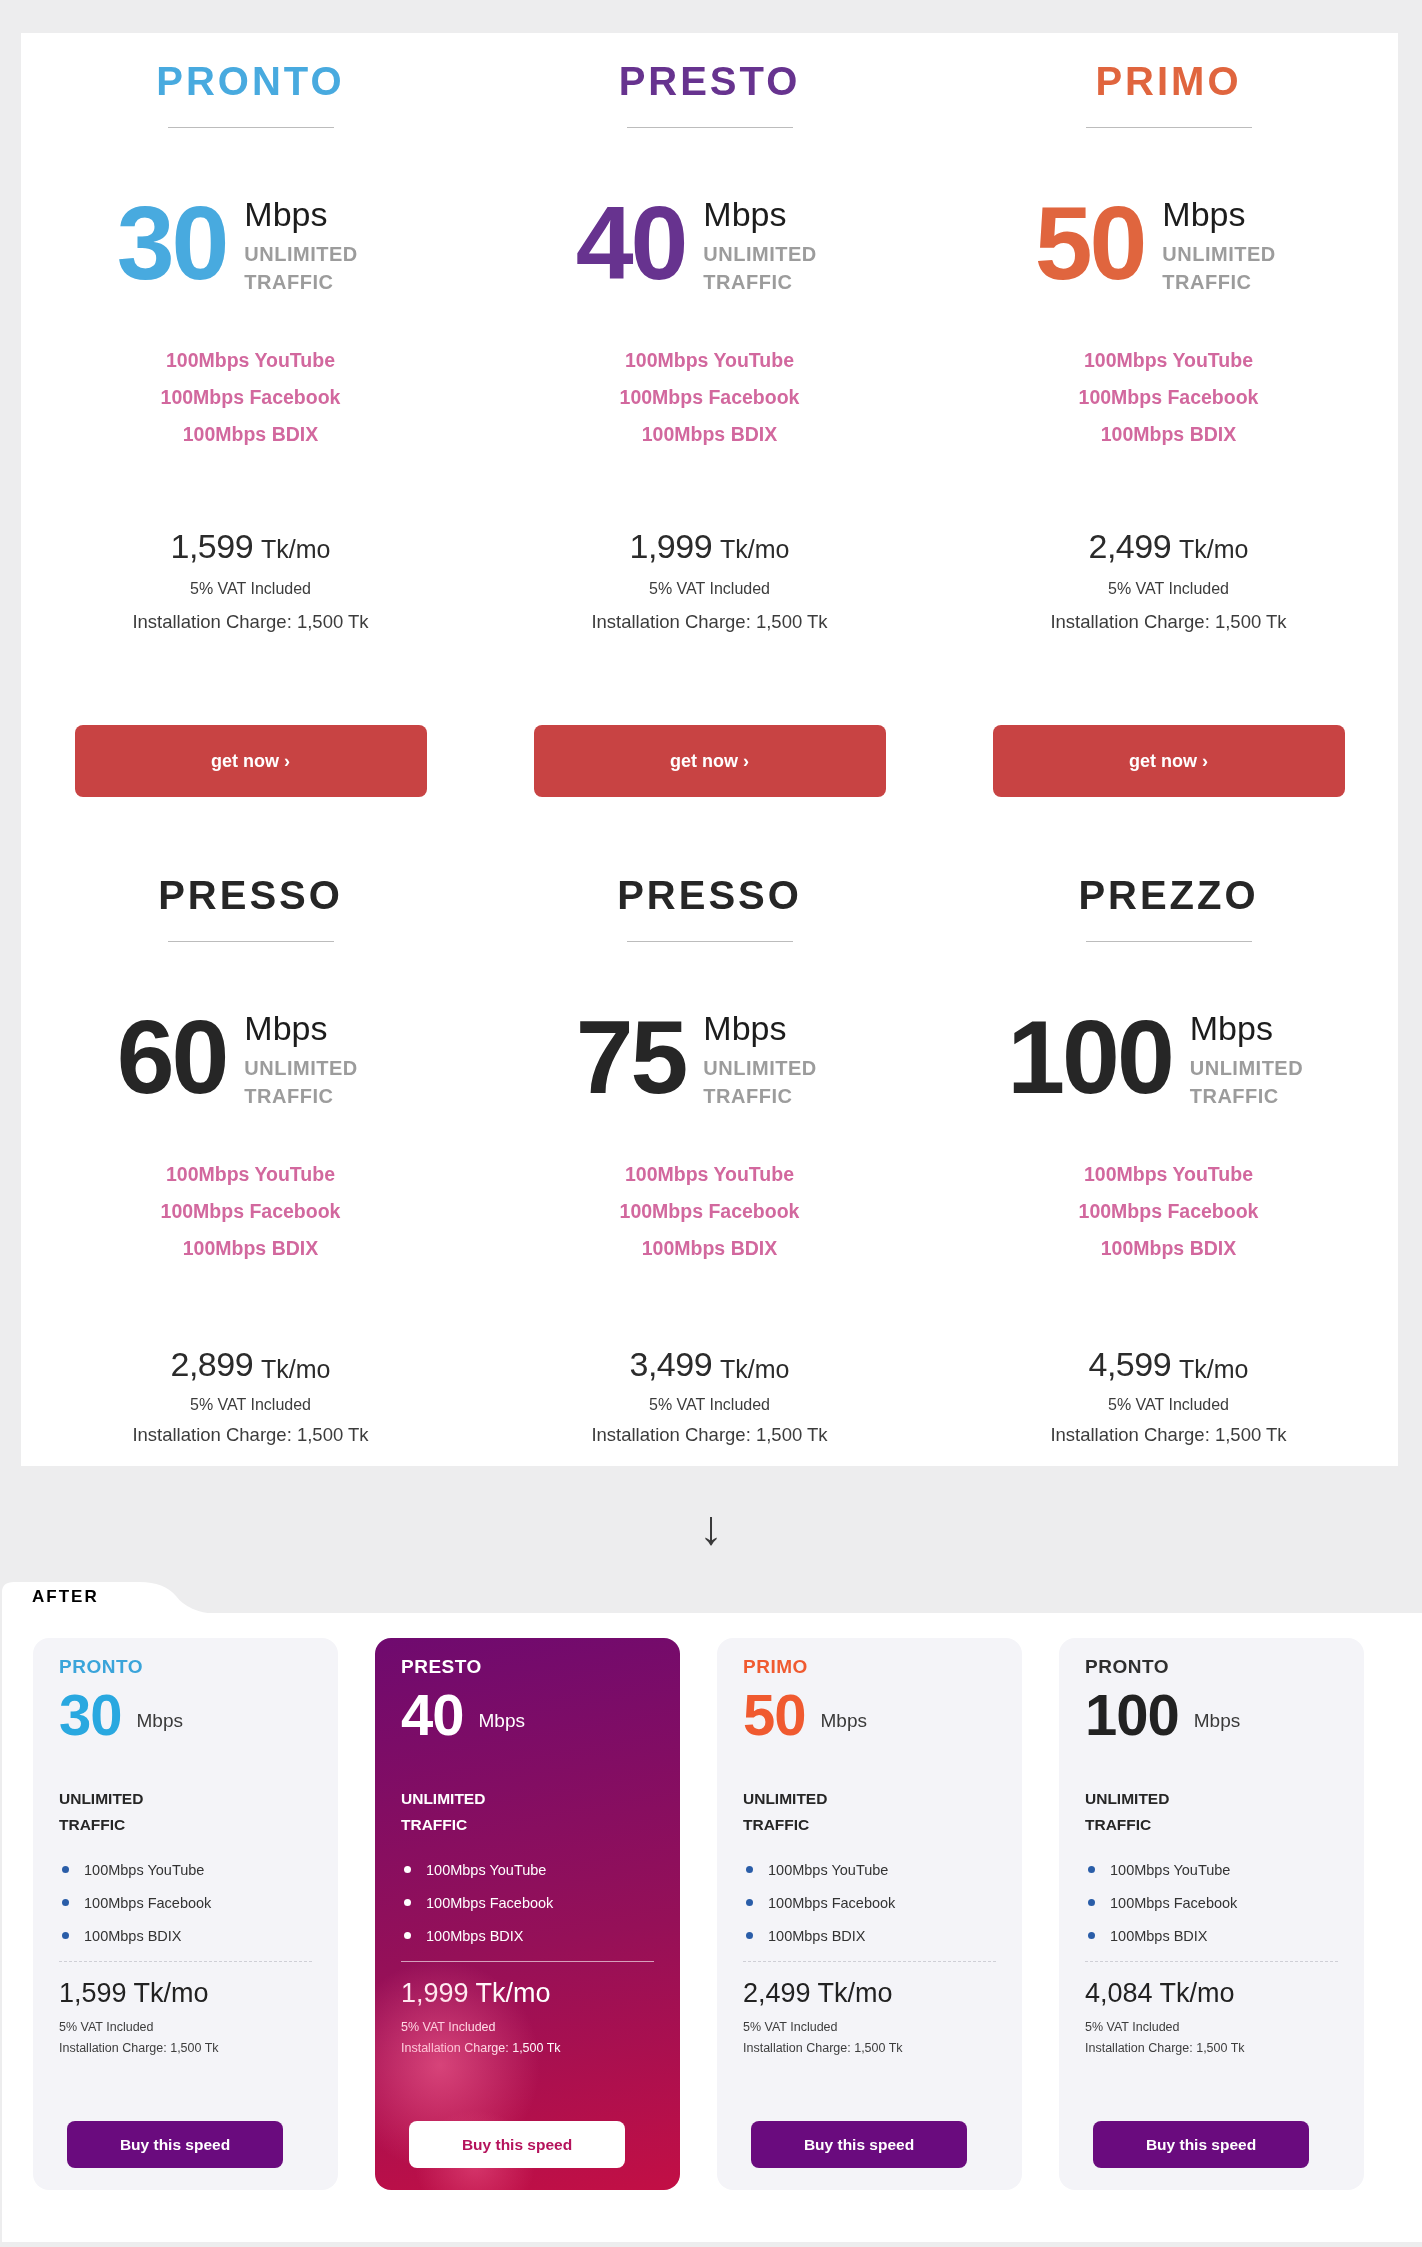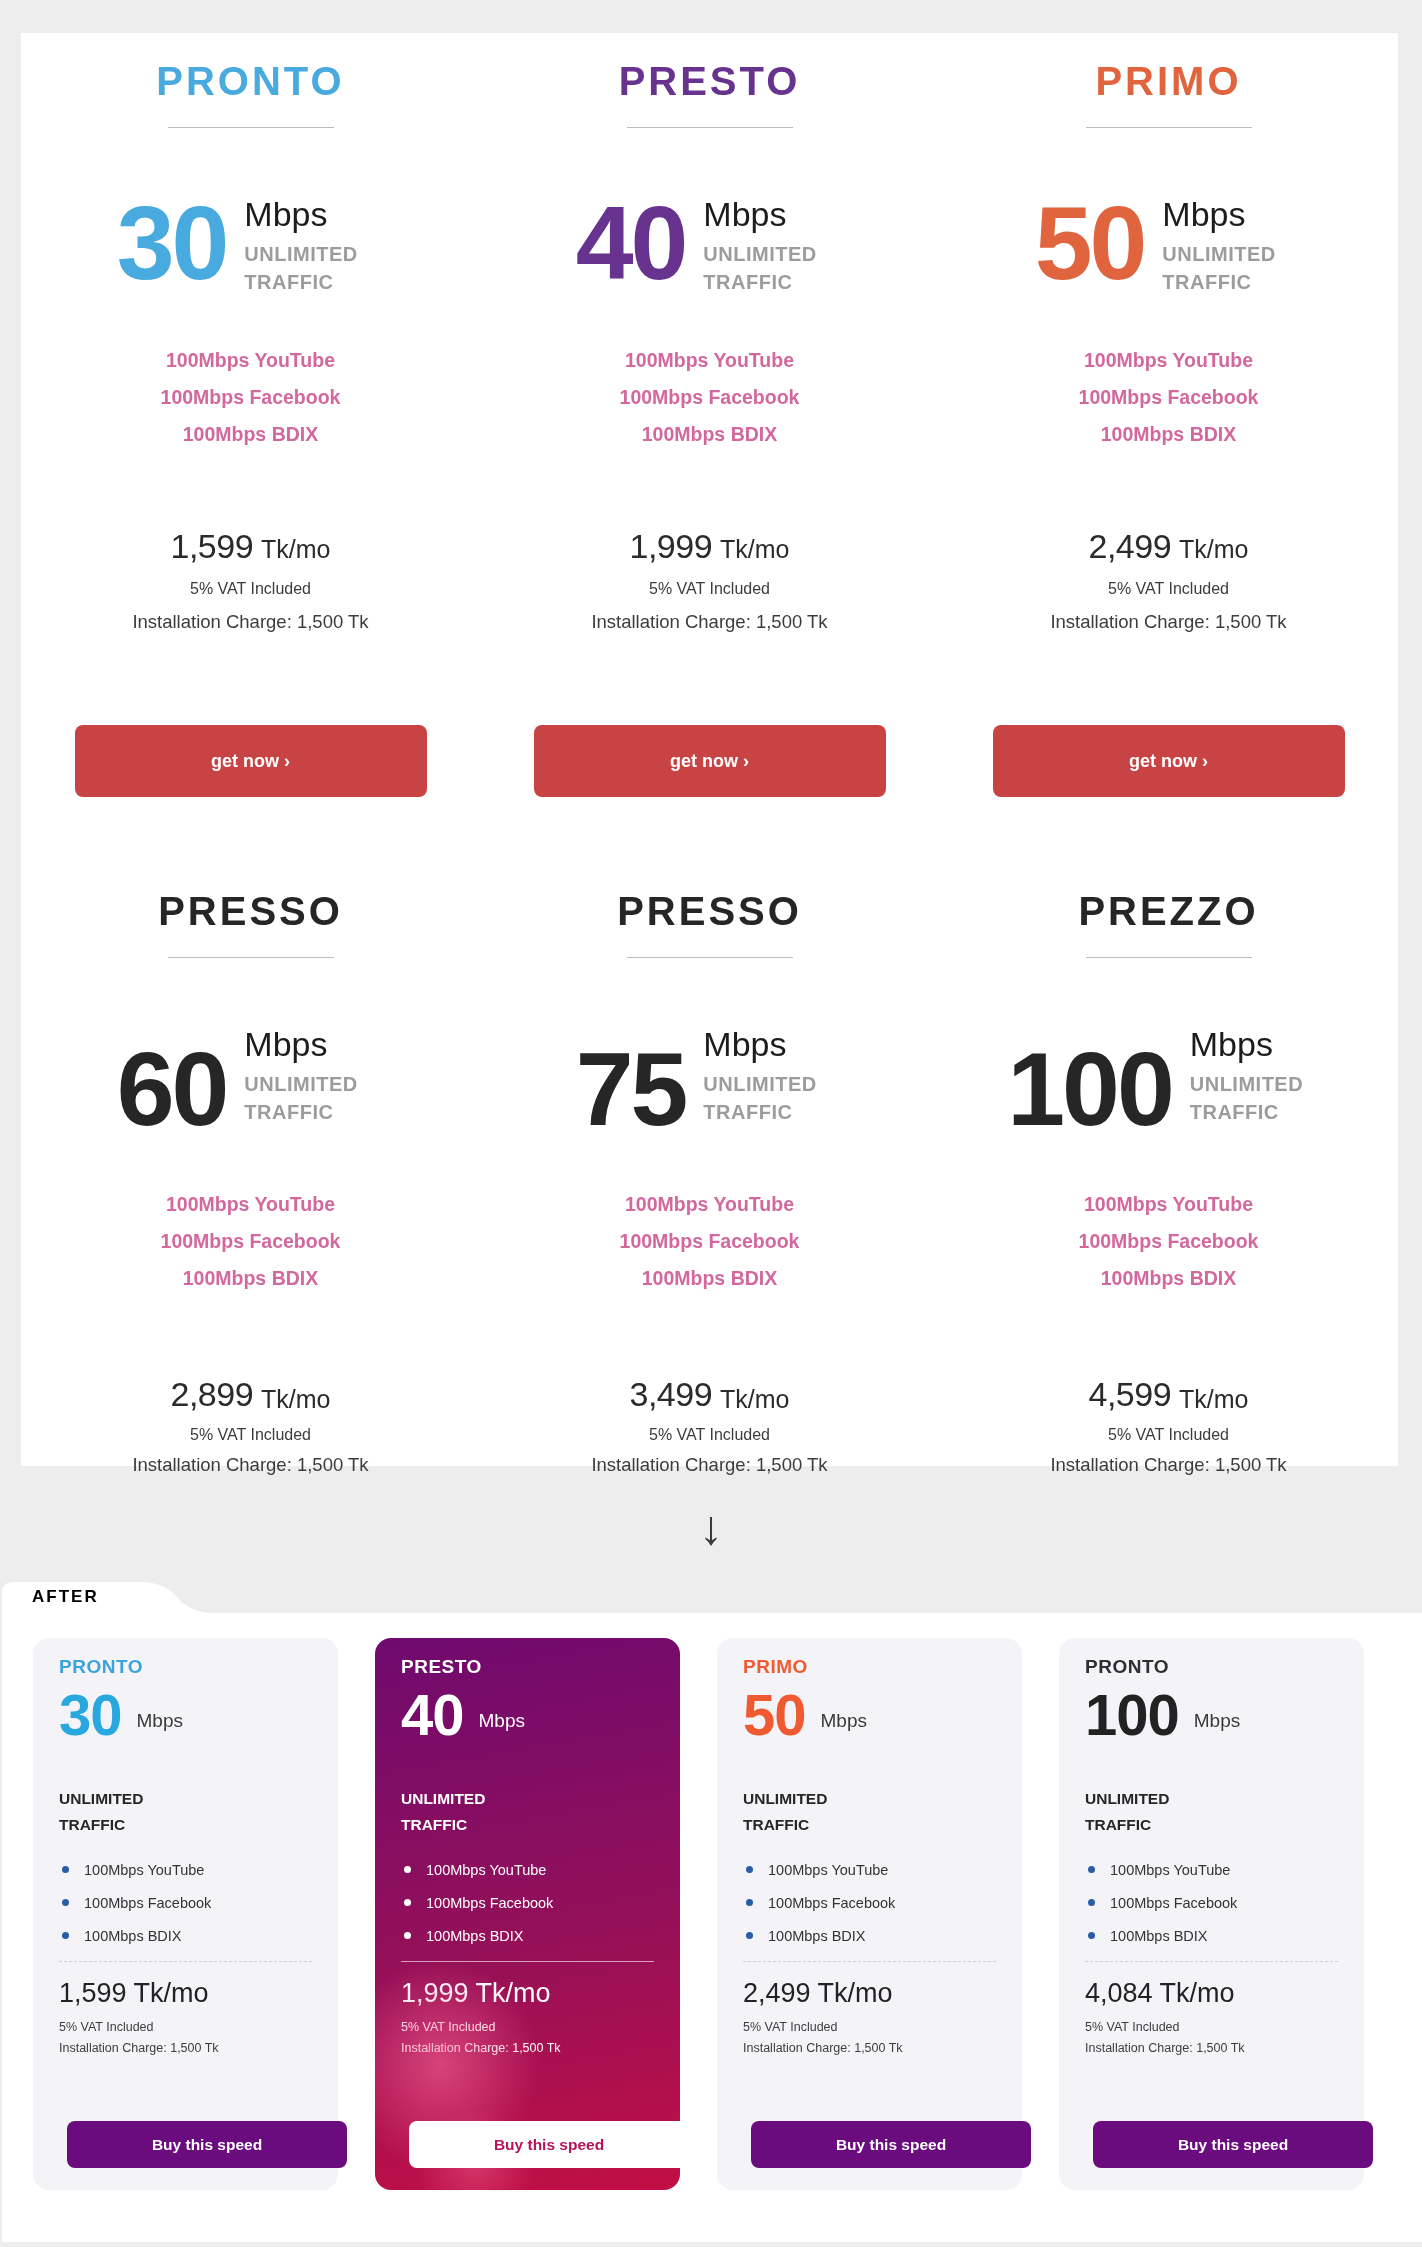--- a/index.html
+++ b/index.html
@@ -27,21 +27,21 @@
   .getnow{margin-top:92px;width:352px;height:72px;background:#c84343;border-radius:8px;color:#fff;
           font-weight:700;font-size:18px;border:none;display:flex;align-items:center;justify-content:center;cursor:pointer;}
   .row2{margin-top:50px;}
   .row2 .price-row{margin-top:78px;align-items:flex-end;}
   .row2 .vat{margin-top:12px;}
   .row2 .install{margin-top:10px;}
 
   .a-blue{color:#48aadf;}
   .a-purple{color:#67338f;}
   .a-orange{color:#e0653e;}
-  .a-dark{color:#262626;margin-top:16px;}
+  .a-dark{color:#262626;}
 
   
   .down-arrow{position:absolute;left:0;right:0;top:1500px;text-align:center;font-size:48px;color:#3a3a3a;font-weight:400;}
 
   
   .after-tab-shape{position:absolute;left:2px;top:1582px;}
   .after-label{position:absolute;left:32px;top:1587px;font-size:17px;font-weight:700;letter-spacing:2px;color:#000000;}
   .after-panel{position:absolute;left:2px;top:1613px;width:1420px;height:629px;background:#ffffff;}
 
   .cards{position:absolute;left:33px;top:1638px;display:flex;gap:37px;}
@@ -51,21 +51,21 @@
   .card-num{font-size:58px;font-weight:700;line-height:66px;letter-spacing:-1px;}
   .card-unit{font-size:19px;color:#3a3a3a;margin-left:15px;margin-top:12px;}
   .card-traffic{margin-top:38px;font-size:15.5px;font-weight:700;color:#262626;line-height:26px;width:110px;}
   .card-features{margin-top:24px;list-style:none;padding:0;margin-bottom:0;}
   .card-feature{font-size:14.5px;color:#333;margin-bottom:17px;position:relative;padding-left:25px;}
   .card-feature::before{content:"";position:absolute;left:3px;top:4px;width:7px;height:7px;border-radius:50%;background:#2a5da8;}
   .card-div{border-top:1px dashed #cfcfd6;margin-top:12px;}
   .card-price{margin-top:16px;font-size:27px;font-weight:500;color:#222;}
   .card-vat{margin-top:11px;font-size:12.5px;color:#3d3d3d;}
   .card-install{margin-top:7px;font-size:12.5px;color:#3d3d3d;}
-  .buy-btn{position:absolute;left:34px;bottom:22px;width:280px;height:47px;border-radius:8px;background:#6a0b7e;color:#fff;
+  .buy-btn{position:absolute;left:34px;bottom:22px;width:216px;height:47px;border-radius:8px;background:#6a0b7e;color:#fff;
            font-weight:700;font-size:15.5px;border:none;display:flex;align-items:center;justify-content:center;cursor:pointer;}
 
   .t-blue{color:#3aa4da;} .n-blue{color:#29a8e0;}
   .t-orange{color:#f05a30;} .n-orange{color:#f05a30;}
   .t-dark{color:#2f2f2f;} .n-dark{color:#222222;}
 
   .card.highlight{background:linear-gradient(170deg,#6f0a6f 0%,#951058 55%,#c20f45 100%);overflow:hidden;}
   .card.highlight .card-title,.card.highlight .card-num,.card.highlight .card-unit,
   .card.highlight .card-traffic,.card.highlight .card-feature,.card.highlight .card-price,
   .card.highlight .card-vat,.card.highlight .card-install{color:#ffffff;}

